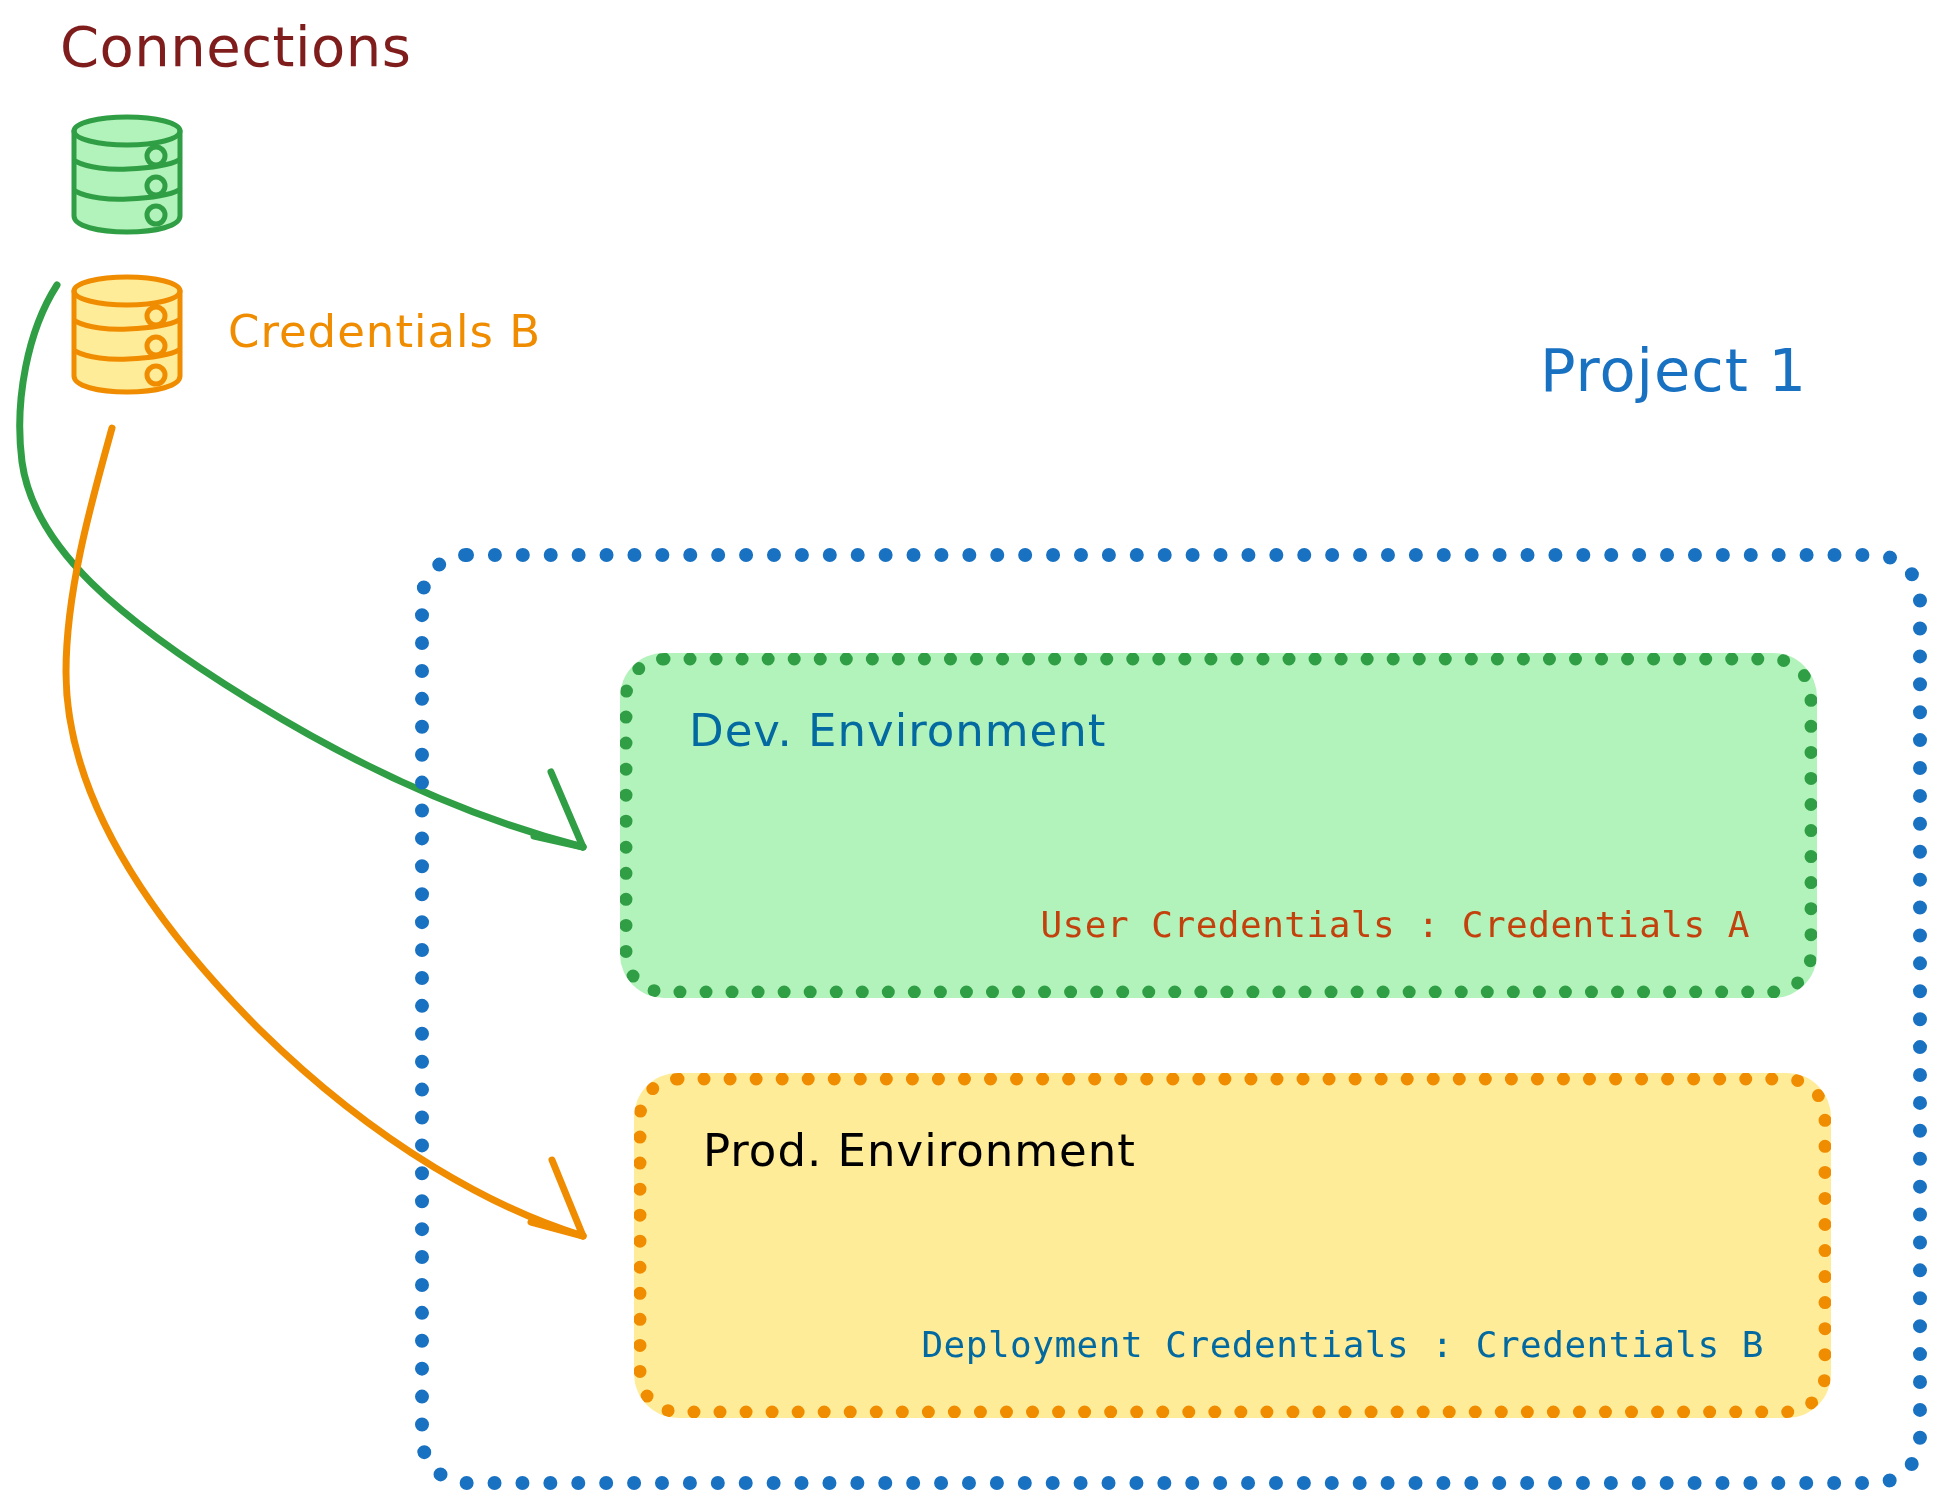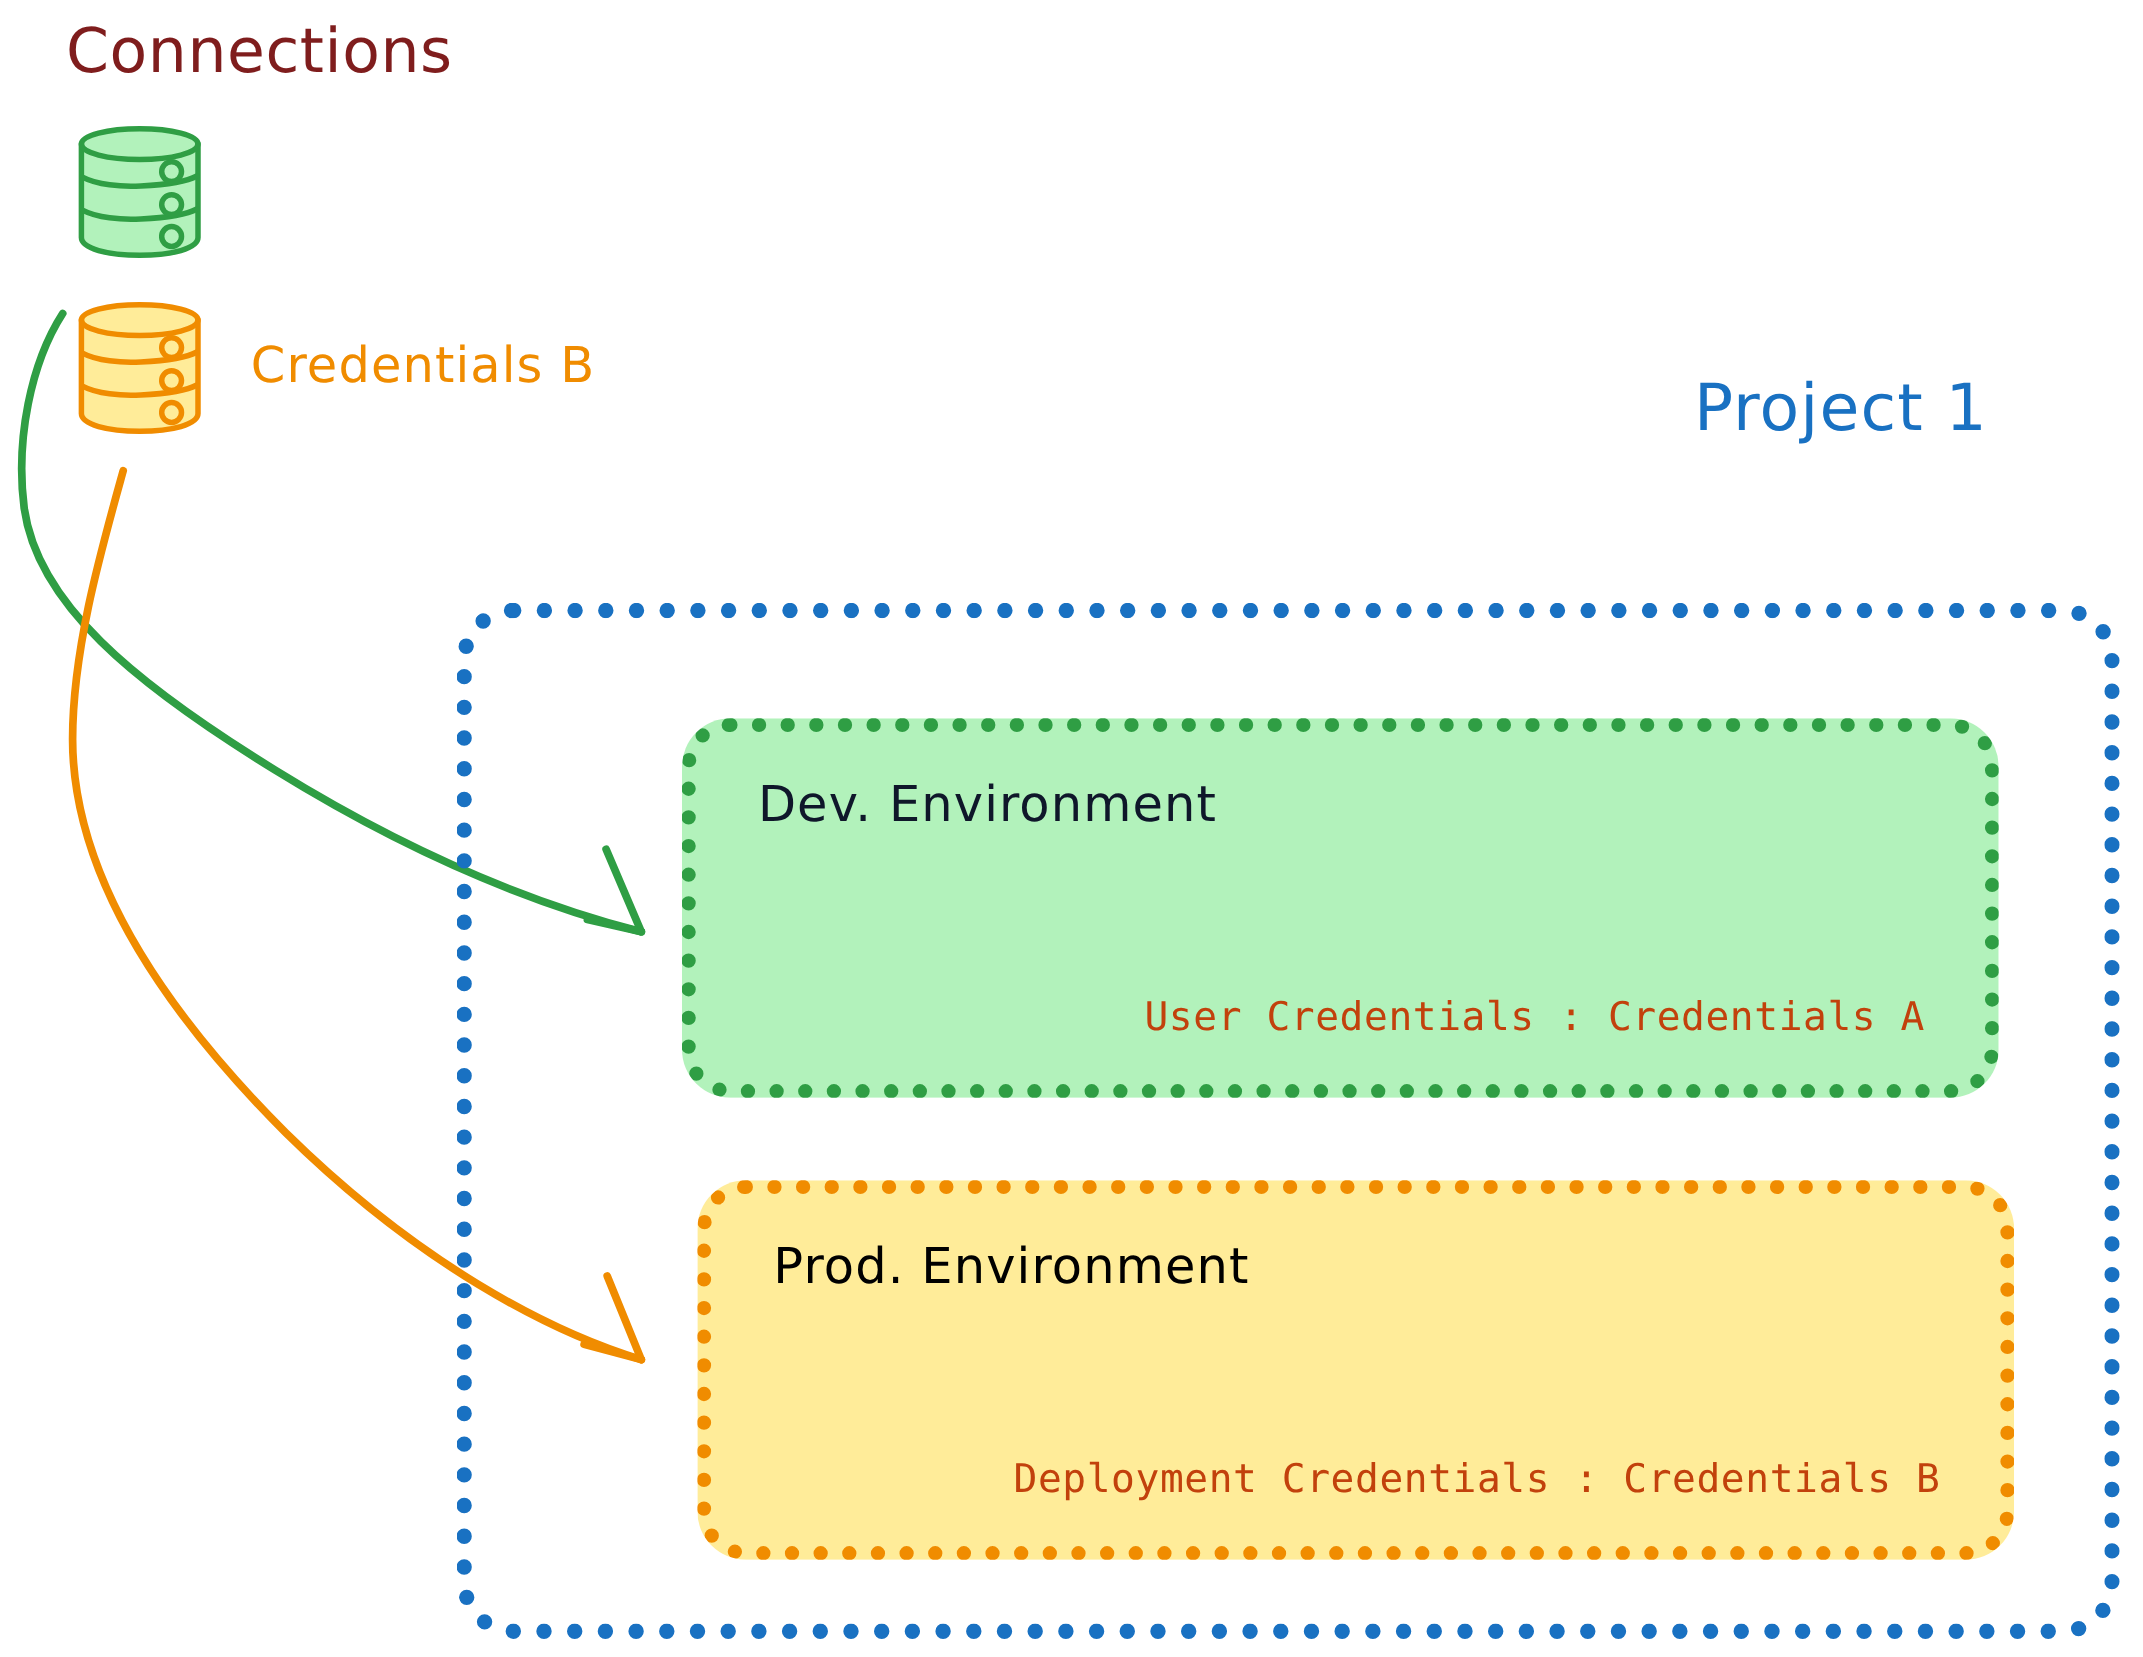--- a/index.html
+++ b/index.html
@@ -98,32 +98,32 @@
     height: 345px;
     border: 13px dotted #f08c00;
     background: #ffec99;
   }
   .env-title {
     position: absolute;
     font-size: 45px;
     letter-spacing: 1px;
     white-space: nowrap;
   }
-  .env-dev .env-title { left: 56px; top: 38px; color: #0f172a; }
+  .env-dev .env-title { left: 56px; top: 38px; color: #0369a1; }
   .env-prod .env-title { left: 56px; top: 38px; color: #000000; }
 
   .env-cred {
     position: absolute;
     font-size: 36px;
     letter-spacing: 0.5px;
     white-space: nowrap;
     right: 54px;
   }
   .env-dev .env-cred { bottom: 40px; color: #c2410c; }
-  .env-prod .env-cred { bottom: 40px; color: #c2410c; }
+  .env-prod .env-cred { bottom: 40px; color: #0369a1; }
 
   
   .db-icon {
     position: absolute;
   }
   .db-a { left: 68px; top: 112px; width: 118px; height: 125px; }
   .db-b { left: 68px; top: 272px; width: 118px; height: 125px; }
 </style>
 </head>
 <body>

